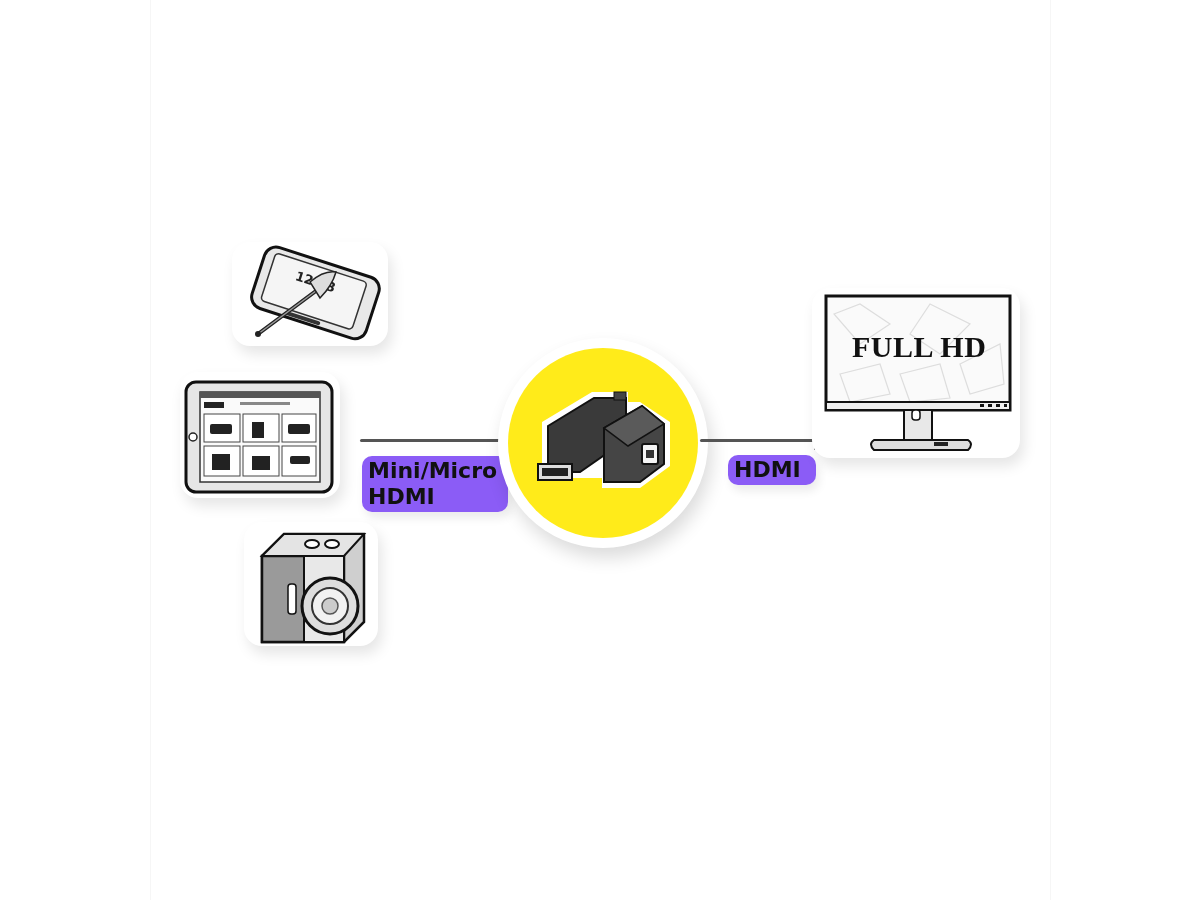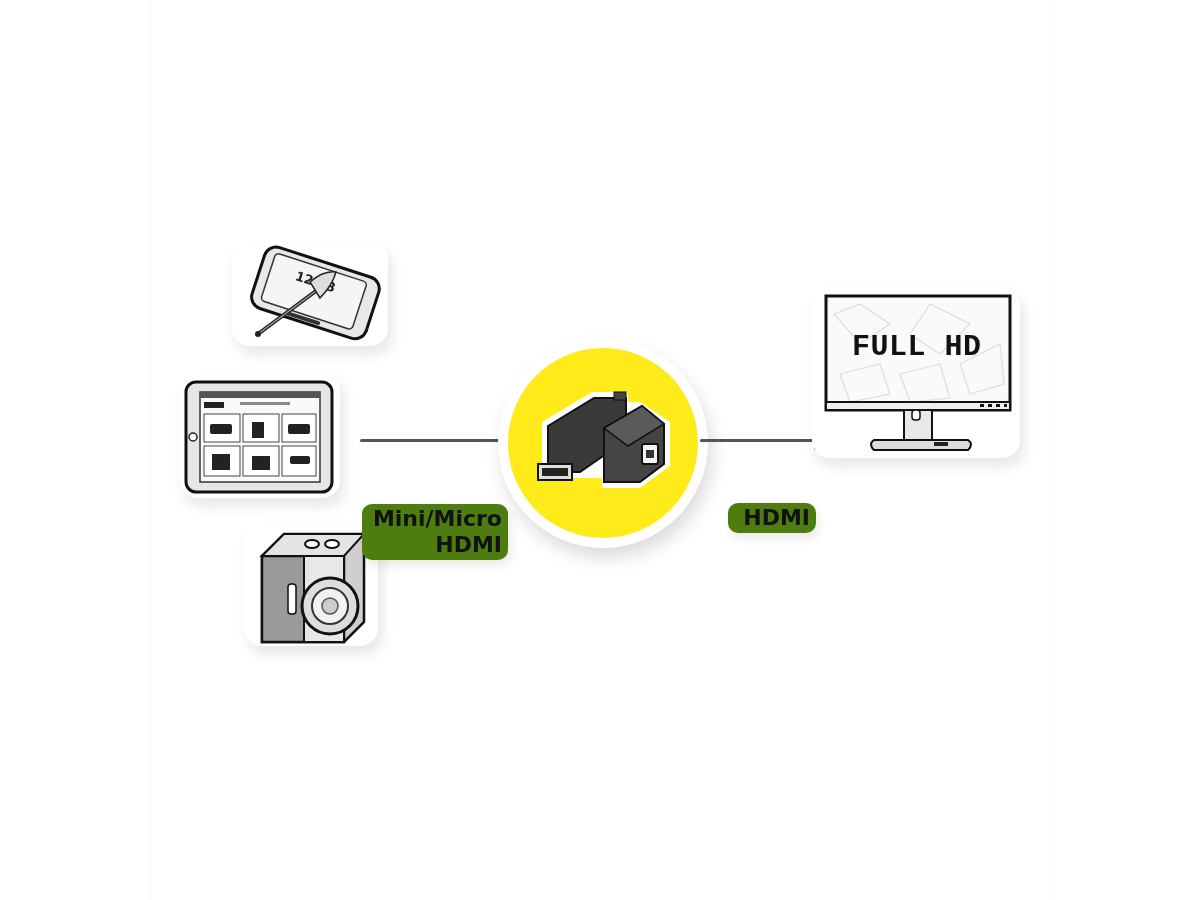--- a/index.html
+++ b/index.html
@@ -14,35 +14,35 @@
       position: absolute; background: #ffffff; border-radius: 18px;
       box-shadow: 4px 8px 14px rgba(0,0,0,0.10);
     }
     .line { position: absolute; height: 3px; background: #555555; border-radius: 2px; }
     .arrow-head {
       position: absolute; width: 0; height: 0;
       border-top: 10px solid transparent; border-bottom: 10px solid transparent;
       border-left: 26px solid #555555;
     }
     .label {
-      position: absolute; font-weight: bold; color: #111111; text-align: right;
-      font-size: 22px; line-height: 26px; background: #4d7c0f; border-radius: 10px;
-      padding: 2px 6px; box-shadow: 3px 6px 10px rgba(0,0,0,0.08); margin-top: 48px;
+      position: absolute; font-weight: bold; color: #111111; text-align: left;
+      font-size: 22px; line-height: 26px; background: #8b5cf6; border-radius: 10px;
+      padding: 2px 6px; box-shadow: 3px 6px 10px rgba(0,0,0,0.08);
     }
     .yellow-outer {
       position: absolute; left: 498px; top: 338px; width: 210px; height: 210px; border-radius: 50%;
       background: #ffffff; box-shadow: 4px 10px 18px rgba(0,0,0,0.14);
     }
     .yellow {
       position: absolute; left: 508px; top: 348px; width: 190px; height: 190px; border-radius: 50%;
       background: #ffeb1a;
     }
     svg { position: absolute; overflow: visible; }
     .monitor-text {
-      position: absolute; font-family: Liberation Mono, monospace; font-weight: bold;
+      position: absolute; font-family: Liberation Serif, serif; font-weight: bold;
       font-size: 30px; color: #111; letter-spacing: 0.5px;
     }
   </style>
 </head>
 <body>
 
 <div class="frame"></div>
 <div class="frame-edge-l"></div>
 <div class="frame-edge-r"></div>
 

